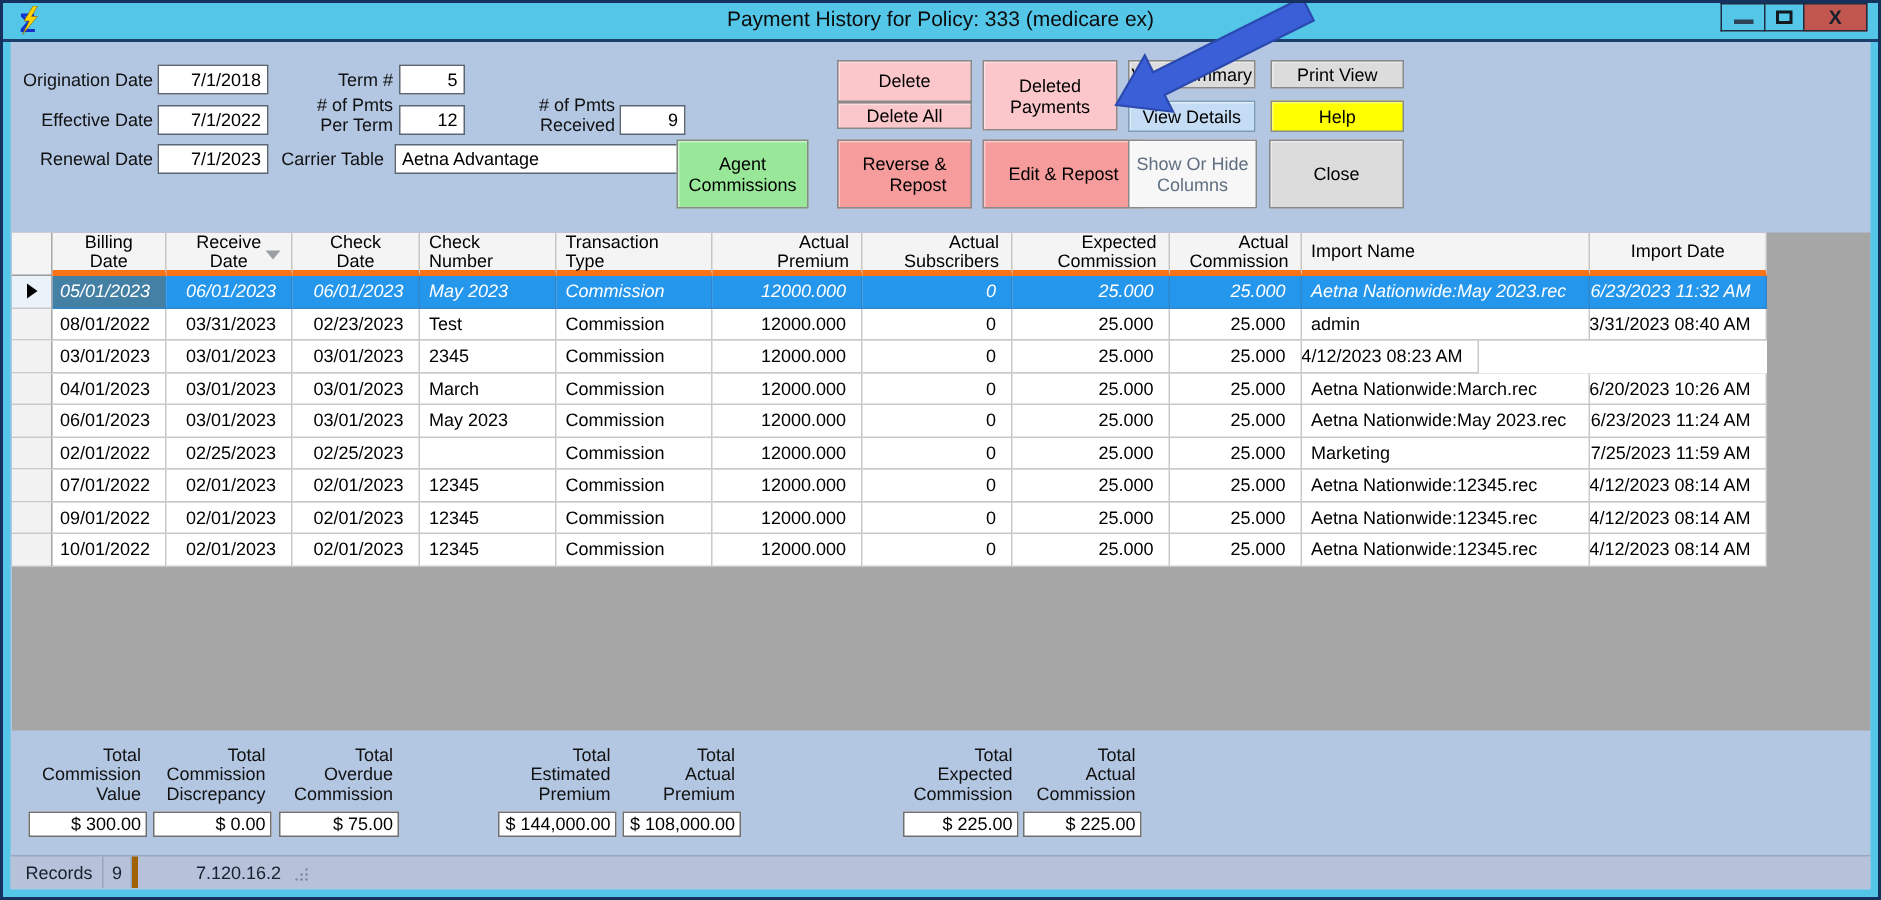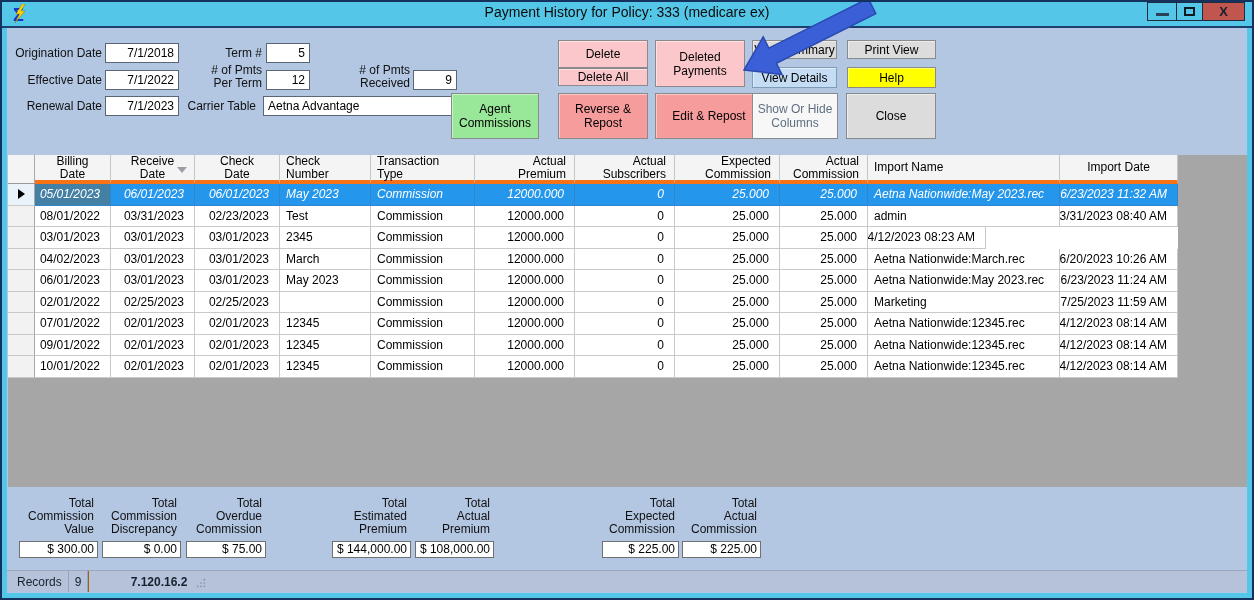--- a/index.html
+++ b/index.html
@@ -66,21 +66,21 @@
   .sort-icon{position:absolute;right:7px;top:12px;width:0;height:0;border-left:5px solid transparent;border-right:5px solid transparent;border-top:6px solid #9aa0a6;}
 
   
   .t-label{position:absolute;font-size:12px;line-height:13px;color:#111;text-align:right;white-space:pre-line;}
   .t-box{position:absolute;height:17px;background:#fff;border:1px solid #707070;font-size:12px;line-height:15px;text-align:right;padding:0 3px;color:#000;}
 
   
   .statusbar{position:absolute;left:7px;right:7px;top:570px;height:22px;background:#B6C2D9;border-top:1px solid #9aa7bd;display:flex;align-items:center;font-size:12px;color:#16202e;z-index:5;}
   .sb-sec{padding:0 6px;height:100%;display:flex;align-items:center;border-right:1px solid #96a4bd;}
   .sb-fill{flex:1;border-right:none;}
-  .sb-right{border-left:1px solid #a16207;border-right:none;min-width:105px;justify-content:flex-end;font-weight:bold;}
+  .sb-right{border-left:4px solid #a16207;border-right:none;min-width:105px;justify-content:flex-end;}
   .sb-grip{width:16px;height:100%;display:flex;align-items:flex-end;justify-content:flex-end;padding:3px;}
 
   .arrow-overlay{position:absolute;left:0;top:0;width:1254px;height:600px;pointer-events:none;z-index:40;}
 </style>
 </head>
 <body>
 
 <div id="window">
 
   <div class="titlebar">
@@ -128,21 +128,21 @@
       <div class="btn pink" style="left: 558px; top: 40px; width: 90px; height: 28px;">Delete</div>
       <div class="btn pink" style="left: 558px; top: 68px; width: 90px; height: 18px;">Delete All</div>
       <div class="btn pink" style="left: 655px; top: 40px; width: 90px; height: 47px;">Deleted
 Payments</div>
       <div class="btn gray" style="left: 752px; top: 40px; width: 85px; height: 19px;">View Summary</div>
       <div class="btn blue" style="left: 752px; top: 67px; width: 85px; height: 21px;">View Details</div>
       <div class="btn gray" style="left: 847px; top: 40px; width: 89px; height: 19px;">Print View</div>
       <div class="btn yellow" style="left: 847px; top: 67px; width: 89px; height: 21px;">Help</div>
       <div class="btn green" style="left: 451px; top: 93px; width: 88px; height: 46px;">Agent
 Commissions</div>
-      <div class="btn salmon" style="left: 558px; top: 93px; width: 90px; height: 46px;">Reverse &amp;
+      <div class="btn salmon" style="left: 558px; top: 93px; width: 90px; height: 46px; text-align: right;">Reverse &amp;
 Repost</div>
       <div class="btn salmon" style="left: 655px; top: 93px; width: 108px; height: 46px;">Edit &amp; Repost</div>
       <div class="btn white" style="left: 752px; top: 93px; width: 86px; height: 46px;">Show Or Hide
 Columns</div>
       <div class="btn gray" style="left: 846px; top: 93px; width: 90px; height: 46px;">Close</div>
     </div>
 
   <div id="grid">
       <div class="g-hrow">
         <div class="g-gutter"></div>
@@ -205,21 +205,21 @@
         <div class="g-cell l" style="width: 91px;">2345</div>
         <div class="g-cell l" style="width: 104px;">Commission</div>
         <div class="g-cell r" style="width: 100px;">12000.000</div>
         <div class="g-cell r" style="width: 100px;">0</div>
         <div class="g-cell r" style="width: 105px;">25.000</div>
         <div class="g-cell r" style="width: 88px;">25.000</div>
         <div class="g-cell r" style="width: 118px;">04/12/2023 08:23 AM</div>
       </div>
       <div class="g-row">
         <div class="g-gutter"></div>
-        <div class="g-cell r" style="width: 76px;">04/02/2023</div>
+        <div class="g-cell r" style="width: 76px;">04/01/2023</div>
         <div class="g-cell r" style="width: 84px;">03/01/2023</div>
         <div class="g-cell r" style="width: 85px;">03/01/2023</div>
         <div class="g-cell l" style="width: 91px;">March</div>
         <div class="g-cell l" style="width: 104px;">Commission</div>
         <div class="g-cell r" style="width: 100px;">12000.000</div>
         <div class="g-cell r" style="width: 100px;">0</div>
         <div class="g-cell r" style="width: 105px;">25.000</div>
         <div class="g-cell r" style="width: 88px;">25.000</div>
         <div class="g-cell l" style="width: 192px;">Aetna Nationwide:March.rec</div>
         <div class="g-cell r" style="width: 118px;">06/20/2023 10:26 AM</div>

